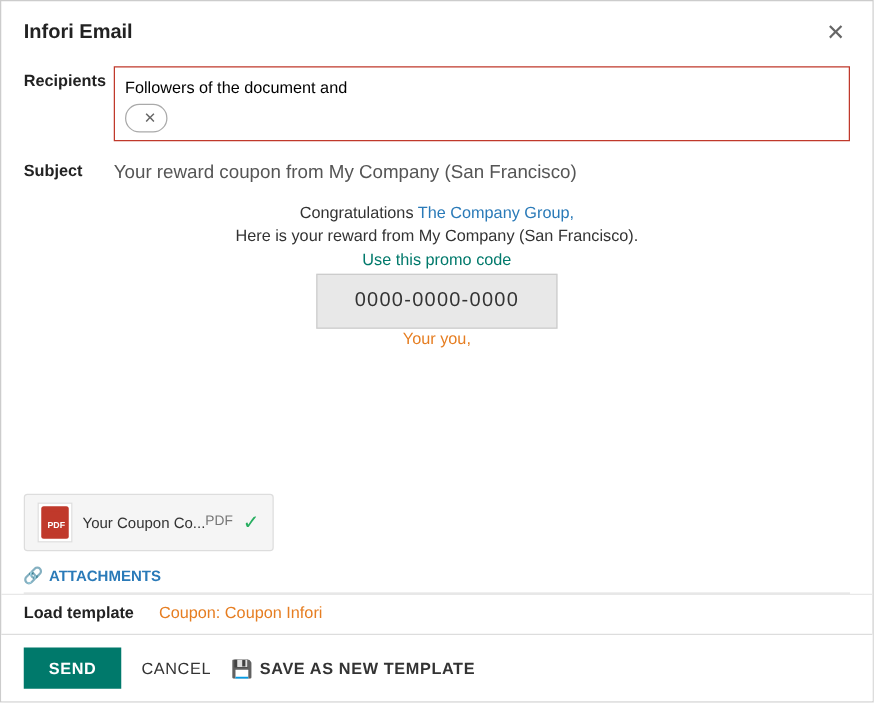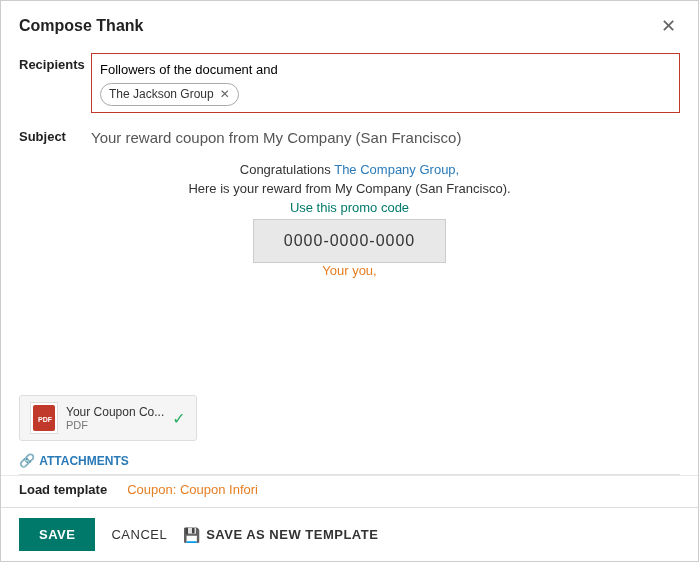--- a/index.html
+++ b/index.html
@@ -140,21 +140,21 @@
       border-radius: 2px;
       display: flex;
       align-items: center;
       justify-content: center;
       color: white;
       font-size: 8px;
       font-weight: bold;
     }
     .attachment-info {
       display: flex;
-      flex-direction: column;
+      flex-direction: row;
     }
     .attachment-name {
       font-size: 12px;
       color: #333;
     }
     .attachment-type {
       font-size: 11px;
       color: #777;
     }
     .check-icon {
@@ -246,30 +246,29 @@
       border-top: 1px solid #e0e0e0;
       margin: 0 18px;
     }
   </style>
 </head>
 <body>
 
 <div class="dialog">
 
   <div class="dialog-header">
-    <span class="dialog-title">Compose Thank</span>
+    <span class="dialog-title">Infori Email</span>
     <button class="close-btn">✕</button>
   </div>
 
   <div class="field-row">
     <span class="field-label">Recipients</span>
     <div class="recipients-box">
       <div class="recipients-text-line">Followers of the document and</div>
       <span class="recipient-tag">
-        <span>The Jackson Group</span>
         <span class="tag-x">✕</span>
       </span>
     </div>
   </div>
 
   <div class="field-row">
     <span class="field-label">Subject</span>
     <span class="subject-value">Your reward coupon from My Company (San Francisco)</span>
   </div>
 
@@ -316,20 +315,20 @@
   </div>
 
   <hr class="divider">
 
   <div class="load-template-row">
     <span class="load-template-label">Load template</span>
     <span class="load-template-value">Coupon: Coupon Infori</span>
   </div>
 
   <div class="dialog-footer">
-    <button class="btn-send">SAVE</button>
+    <button class="btn-send">SEND</button>
     <button class="btn-cancel">CANCEL</button>
     <button class="btn-save-template">
       <span class="save-icon">💾</span>
       <span>SAVE AS NEW TEMPLATE</span>
     </button>
   </div>
 </div>
 
 </body></html>

